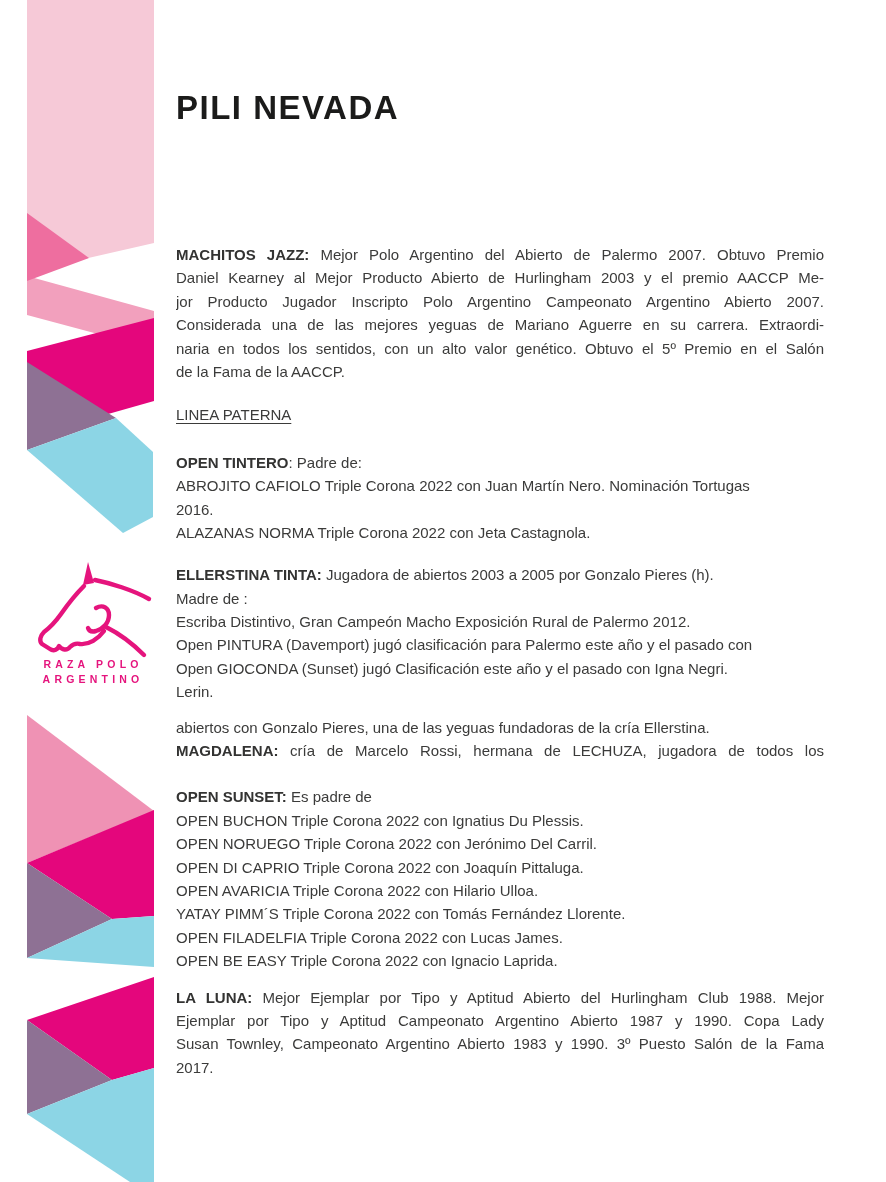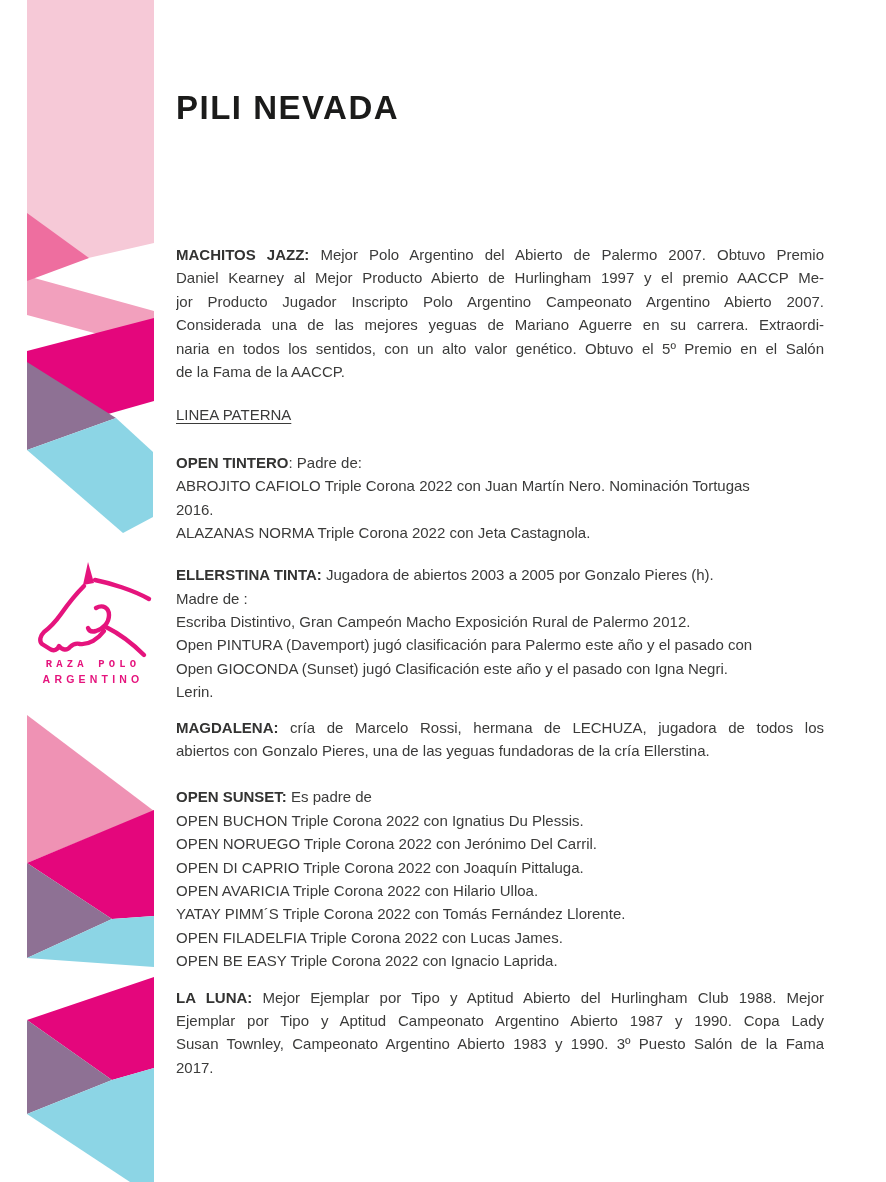--- a/index.html
+++ b/index.html
@@ -47,30 +47,30 @@
   <div class="logo">
     <svg width="126" height="142" viewBox="0 0 126 142" aria-hidden="true">
       <g fill="none" stroke-width="4.4" stroke-linecap="round" stroke-linejoin="round" stroke="#E5147D">
         <path d="M 54,34 C 47,41 38,52 31,62 C 26,69 22,74 14,80 C 10,84 9,89 12,92 L 20,97 C 24,100 28,97 29,94 C 32,98 37,99 40,95 C 43,92 46,91 50,92 C 59,93 68,87 74,79"></path>
         <path d="M 66,56 C 73,52 79,56 79,63 C 79,71 73,77 66,79 C 62,80 59,79 58,76"></path>
         <path d="M 65,28 C 80,31 103,38 119,47"></path>
         <path d="M 76,75 C 88,81 102,91 114,103"></path>
       </g>
       <polygon points="53,33 58,10 64,31" fill="#E5147D"></polygon>
     </svg>
-    <div class="logo-line l1" style="color: rgb(229, 20, 125); font-family: Liberation Mono, monospace;">RAZA POLO</div>
+    <div class="logo-line l1" style="color: rgb(229, 20, 125);">RAZA POLO</div>
     <div class="logo-line l2" style="color: rgb(229, 20, 125);">ARGENTINO</div>
   </div>
 
   <div class="content">
     <h1 class="title">PILI NEVADA</h1>
     <div id="sections">
         <div class="sec sec-0">
           <div class="line j"><span class="b">MACHITOS JAZZ:</span><span> Mejor Polo Argentino del Abierto de Palermo 2007. Obtuvo Premio</span></div>
-          <div class="line j">Daniel Kearney al Mejor Producto Abierto de Hurlingham 1997 y el premio AACCP Me-</div>
+          <div class="line j">Daniel Kearney al Mejor Producto Abierto de Hurlingham 2003 y el premio AACCP Me-</div>
           <div class="line j">jor Producto Jugador Inscripto Polo Argentino Campeonato Argentino Abierto 2007.</div>
           <div class="line j">Considerada una de las mejores yeguas de Mariano Aguerre en su carrera.  Extraordi-</div>
           <div class="line j">naria en todos los sentidos, con un alto valor genético. Obtuvo el 5º Premio en el Salón</div>
           <div class="line">de la Fama de la AACCP.</div>
         </div>
         <div class="sec sec-1">
           <div class="line"><span class="u">LINEA PATERNA</span></div>
         </div>
         <div class="sec sec-2">
           <div class="line"><span class="b">OPEN TINTERO</span><span>: Padre de:</span></div>
@@ -80,22 +80,22 @@
         </div>
         <div class="sec sec-3">
           <div class="line"><span class="b">ELLERSTINA TINTA:</span><span> Jugadora de abiertos 2003 a 2005 por Gonzalo Pieres (h).</span></div>
           <div class="line">Madre de :</div>
           <div class="line">Escriba Distintivo, Gran Campeón Macho Exposición Rural de Palermo 2012.</div>
           <div class="line">Open PINTURA (Davemport) jugó clasificación para Palermo este año y el pasado con</div>
           <div class="line">Open GIOCONDA (Sunset) jugó Clasificación este año y el pasado con Igna Negri.</div>
           <div class="line">Lerin.</div>
         </div>
         <div class="sec sec-4">
+          <div class="line">abiertos con Gonzalo Pieres, una de las yeguas fundadoras de la cría Ellerstina.</div>
           <div class="line j"><span class="b">MAGDALENA:</span><span> cría de Marcelo Rossi, hermana de LECHUZA, jugadora de todos los</span></div>
-          <div class="line">abiertos con Gonzalo Pieres, una de las yeguas fundadoras de la cría Ellerstina.</div>
         </div>
         <div class="sec sec-5">
           <div class="line"><span class="b">OPEN SUNSET:</span><span> Es padre de</span></div>
           <div class="line">OPEN BUCHON Triple Corona 2022 con Ignatius Du Plessis.</div>
           <div class="line">OPEN NORUEGO Triple Corona 2022 con Jerónimo Del Carril.</div>
           <div class="line">OPEN DI CAPRIO Triple Corona 2022 con Joaquín Pittaluga.</div>
           <div class="line">OPEN AVARICIA Triple Corona 2022 con Hilario Ulloa.</div>
           <div class="line">YATAY PIMM´S Triple Corona 2022 con Tomás Fernández Llorente.</div>
           <div class="line">OPEN FILADELFIA Triple Corona 2022 con Lucas James.</div>
           <div class="line">OPEN BE EASY Triple Corona 2022 con Ignacio Laprida.</div>

